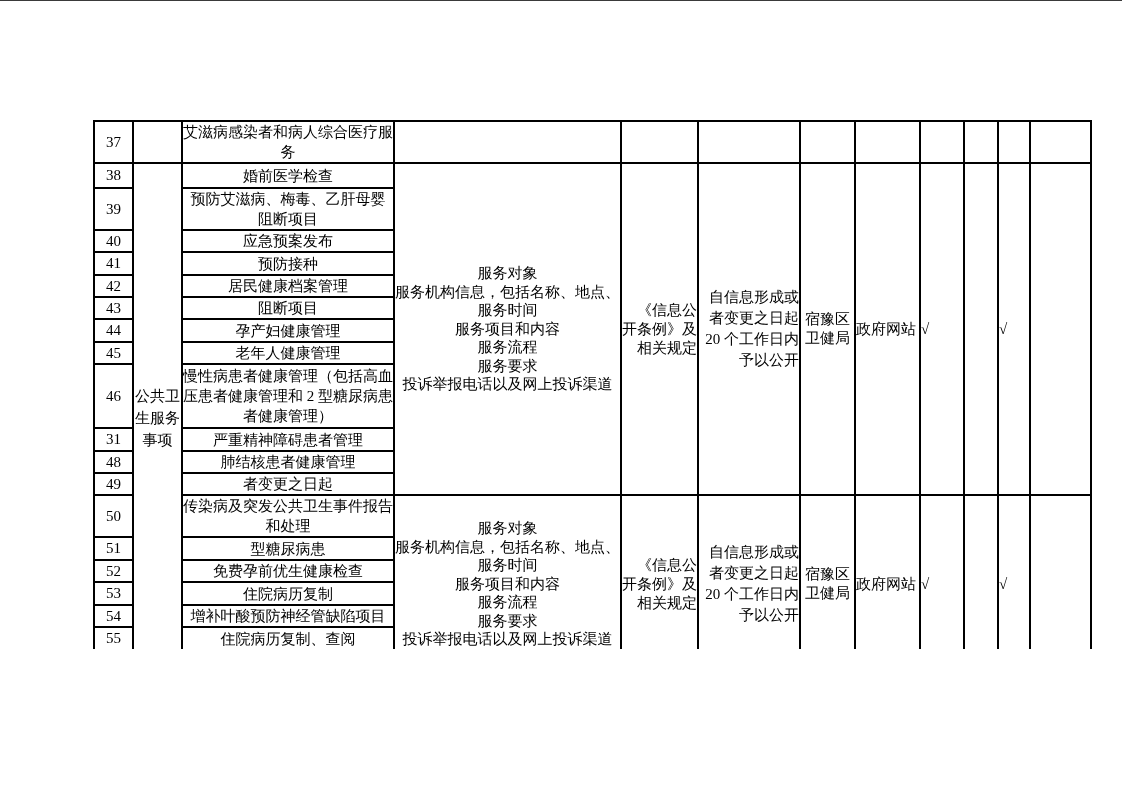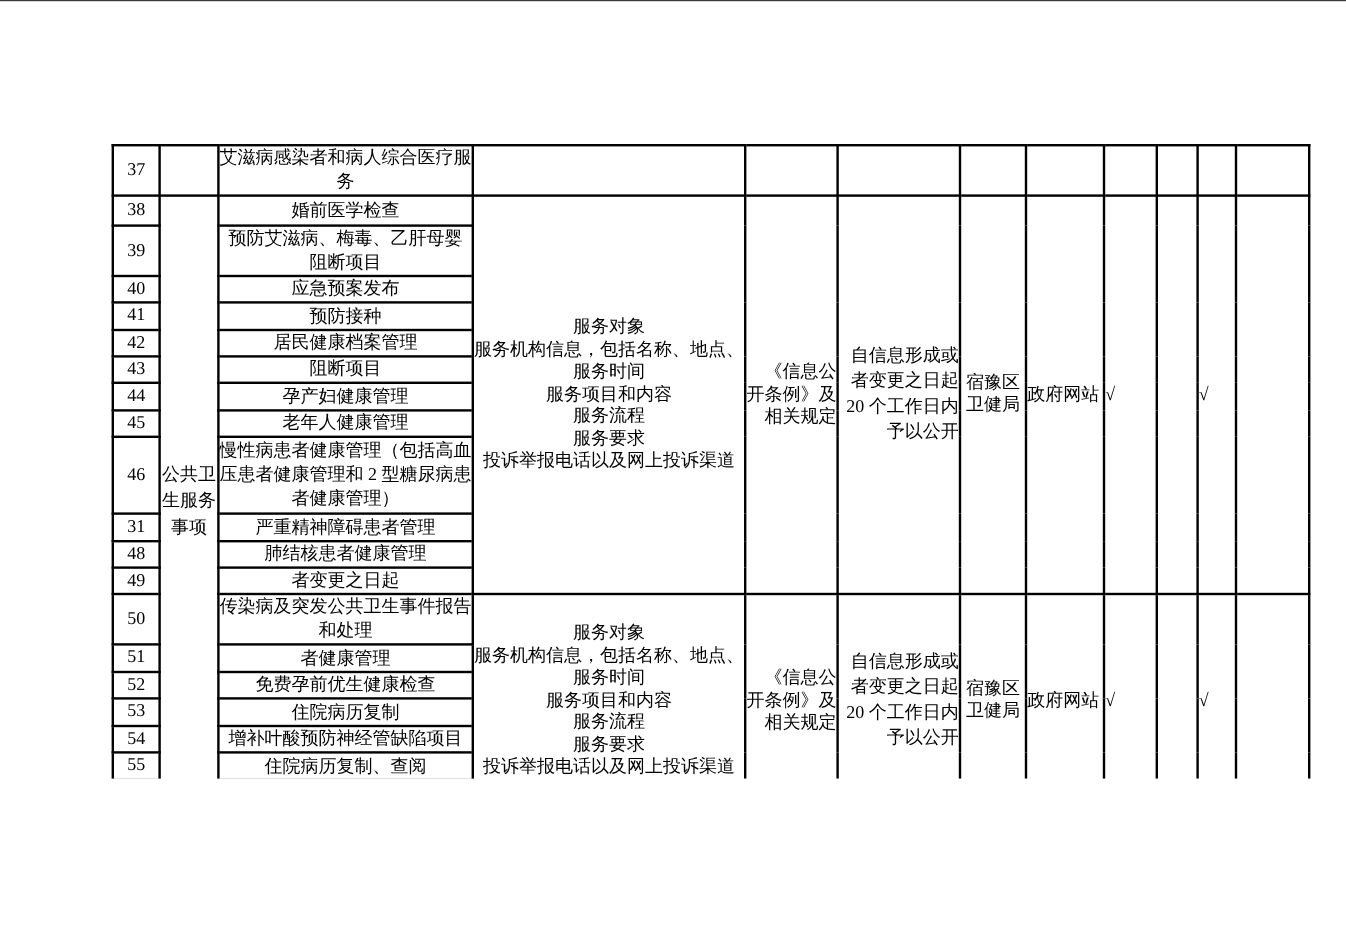--- a/index.html
+++ b/index.html
@@ -174,21 +174,21 @@
       <td class="agency" rowspan="7">宿豫区
 卫健局</td>
       <td class="channel" rowspan="7">政府网站</td>
       <td class="check" rowspan="7">√</td>
       <td class="empty" rowspan="7"></td>
       <td class="check" rowspan="7">√</td>
       <td class="empty" rowspan="7"></td>
     </tr>
     <tr style="height:23px">
       <td class="num">51</td>
-      <td class="item">者健康管理</td>
+      <td class="item">型糖尿病患</td>
     </tr>
     <tr style="height:22px">
       <td class="num">52</td>
       <td class="item">免费孕前优生健康检查</td>
     </tr>
     <tr style="height:23px">
       <td class="num">53</td>
       <td class="item">住院病历复制</td>
     </tr>
     <tr style="height:22px">

